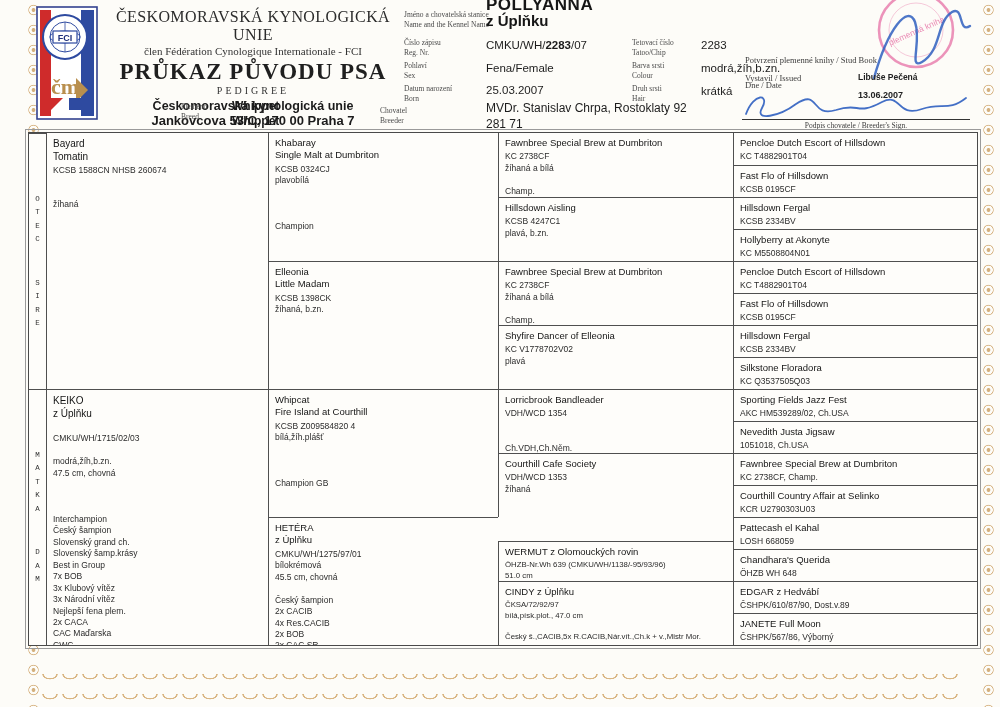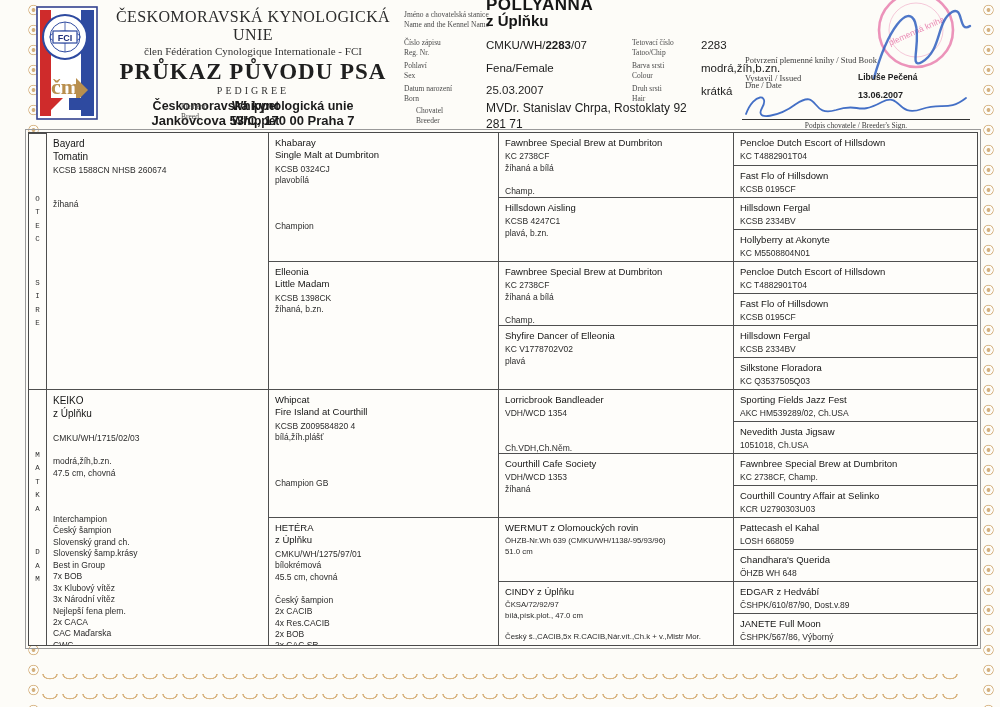--- a/index.html
+++ b/index.html
@@ -111,21 +111,21 @@
     <div class="val" style="left:486px;top:39px;"><span>CMKU/WH/</span><b>2283</b><span>/07</span></div>
 
     <div class="lab" style="left:404px;top:61px;">Pohlaví
 Sex</div>
     <div class="val" style="left:486px;top:62px;">Fena/Female</div>
 
     <div class="lab" style="left:404px;top:84px;">Datum narození
 Born</div>
     <div class="val" style="left:486px;top:84px;">25.03.2007</div>
 
-    <div class="lab" style="left:416px;top:106px;">Chovatel
+    <div class="lab" style="left:380px;top:106px;">Chovatel
 Breeder</div>
     <div class="val" style="left:486px;top:100px;font-size:12px;line-height:1.35;width:260px;">MVDr. Stanislav Chrpa, Rostoklaty 92
 281 71</div>
 
     <div class="lab" style="left:632px;top:38px;">Tetovací číslo
 Tatoo/Chip</div>
     <div class="val" style="left:701px;top:39px;">2283</div>
 
     <div class="lab" style="left:632px;top:61px;">Barva srsti
 Colour</div>
@@ -281,21 +281,21 @@
       <div class="cell-lines">VDH/WCD 1354
 
 
 Ch.VDH,Ch.Něm.</div>
     </div>
     <div class="cell" style="grid-column:4;grid-row:11/13;">
       <div class="cell-name">Courthill Cafe Society</div>
       <div class="cell-lines">VDH/WCD 1353
 žíhaná</div>
     </div>
-    <div class="cell" style="grid-column:4;grid-row:13/15;">
+    <div class="cell" style="grid-column:4;grid-row:13/15;margin-top:24px;">
       <div class="cell-name">WERMUT z Olomouckých rovin</div>
       <div class="cell-lines" style="font-size:7.8px;">ÖHZB-Nr.Wh 639 (CMKU/WH/1138/-95/93/96)
 51.0 cm</div>
     </div>
     <div class="cell" style="grid-column:4;grid-row:15/17;">
       <div class="cell-name">CINDY z Úplňku</div>
       <div class="cell-lines" style="font-size:7.8px;">ČKSA/72/92/97
 bílá,písk.plot., 47.0 cm
 
 Český š.,CACIB,5x R.CACIB,Nár.vít.,Ch.k + v.,Mistr Mor.</div>

